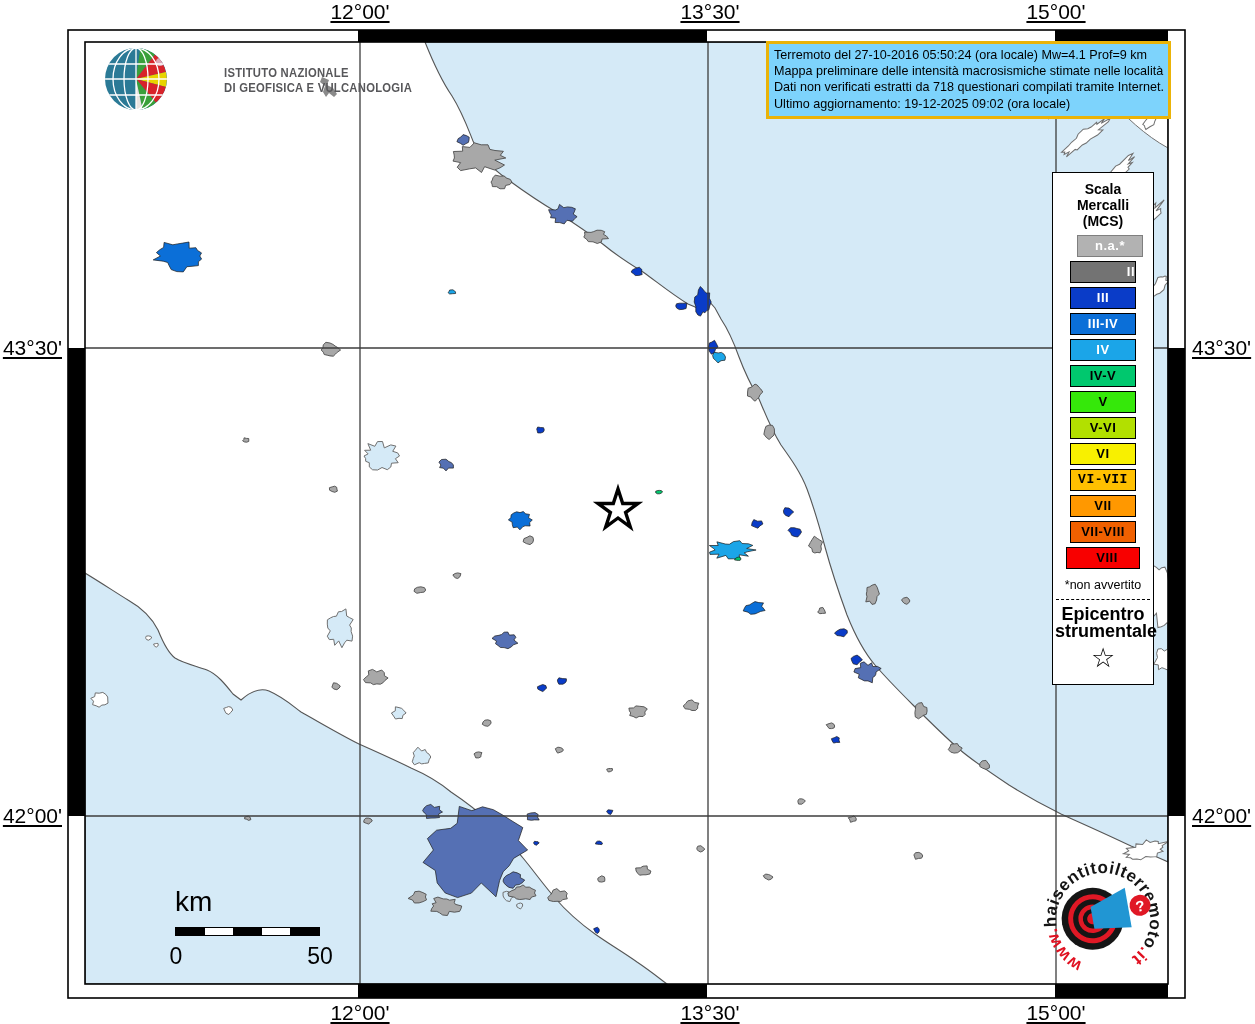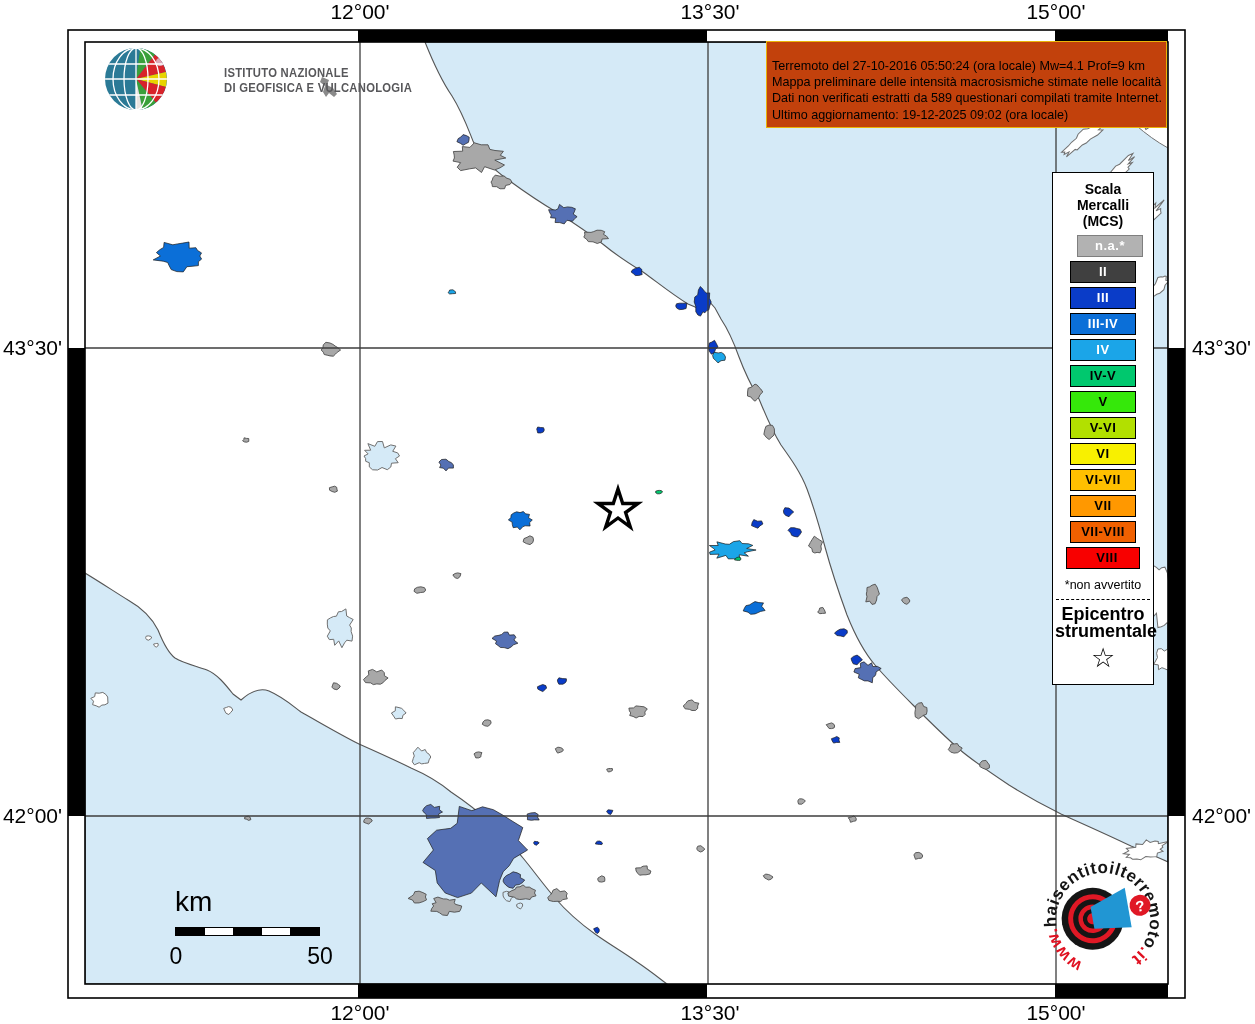--- a/index.html
+++ b/index.html
@@ -1,26 +1,26 @@
 <!DOCTYPE html>
 <html><head>
 <meta charset="utf-8">
 <style>
   html,body{margin:0;padding:0;background:#fff;}
   .page{position:relative;width:1255px;height:1024px;background:#fff;overflow:hidden;
         font-family:"Liberation Sans","DejaVu Sans",sans-serif;}
   svg{display:block;}
   .map-svg{position:absolute;left:0;top:0;}
-  .axis-label{position:absolute;font-size:21px;color:#000;white-space:nowrap;}
+  .axis-label{position:absolute;font-size:21px;color:#000;white-space:nowrap;text-decoration:underline;}
   .axis-top{top:0px;transform:translateX(-50%);}
   .axis-bottom{top:1001px;transform:translateX(-50%);}
   .axis-left{left:0;width:62px;text-align:right;}
   .axis-right{left:1192px;width:63px;text-align:left;}
-  .info-box{position:absolute;left:766px;top:41px;width:389px;background:#c2410c;
-            border:1px solid #eab308;padding:16px 5px 4px;font-size:12.6px;line-height:16.2px;
+  .info-box{position:absolute;left:766px;top:41px;width:389px;background:#7dd3fc;
+            border:3px solid #eab308;padding:3px 5px 4px;font-size:12.6px;line-height:16.2px;
             white-space:nowrap;overflow:hidden;z-index:6;}
   .legend{position:absolute;left:1052px;top:172px;width:100px;background:#fff;
           border:1.5px solid #000;text-align:center;padding:8px 0 10px;z-index:6;}
   .legend-title{font-weight:bold;font-size:14px;line-height:16px;margin:0 6px 6px;}
   .swatch{display:block;width:64px;height:20px;line-height:20px;margin:4px auto 0;
           border:1px solid #000;font-weight:bold;font-size:13px;letter-spacing:.5px;}
   .legend-foot{font-size:12.5px;margin-top:9px;}
   .legend-sep{border-top:1px dashed #000;margin:7px 3px 6px;height:0;}
   .legend-epi{font-weight:bold;font-size:18px;line-height:17px;margin:0 2px;}
   .legend-star{font-size:27px;line-height:32px;margin-top:2px;}
@@ -251,37 +251,37 @@
   <div class="axis-label axis-bottom" style="left:710px">13°30'</div>
   <div class="axis-label axis-bottom" style="left:1056px">15°00'</div>
   <div class="axis-label axis-left" style="top:336px">43°30'</div>
   <div class="axis-label axis-left" style="top:804px">42°00'</div>
   <div class="axis-label axis-right" style="top:336px">43°30'</div>
   <div class="axis-label axis-right" style="top:804px">42°00'</div>
 
   <div class="info-box">
     <div>Terremoto del 27-10-2016 05:50:24 (ora locale) Mw=4.1 Prof=9 km</div>
     <div>Mappa preliminare delle intensità macrosismiche stimate nelle località</div>
-    <div>Dati non verificati estratti da 589 questionari compilati tramite Internet.</div>
+    <div>Dati non verificati estratti da 718 questionari compilati tramite Internet.</div>
     <div>Ultimo aggiornamento: 19-12-2025 09:02 (ora locale)</div>
   </div>
 
   <div class="legend">
     <div class="legend-title">Scala Mercalli (MCS)</div>
     <div id="legend-swatches">
         <span class="swatch" style="background: rgb(178, 178, 178); color: rgb(255, 255, 255); border-color: rgb(127, 127, 127); margin-left: 24px;">n.a.*</span>
-        <span class="swatch" style="background: #404040; color: rgb(255, 255, 255); border-color: rgb(0, 0, 0);">II</span>
+        <span class="swatch" style="background: #737373; color: rgb(255, 255, 255); border-color: rgb(0, 0, 0); text-align: right;">II</span>
         <span class="swatch" style="background: rgb(10, 60, 200); color: rgb(255, 255, 255); border-color: rgb(0, 0, 0);">III</span>
         <span class="swatch" style="background: rgb(11, 111, 216); color: rgb(255, 255, 255); border-color: rgb(0, 0, 0);">III-IV</span>
         <span class="swatch" style="background: rgb(27, 165, 232); color: rgb(255, 255, 255); border-color: rgb(0, 0, 0);">IV</span>
         <span class="swatch" style="background: rgb(0, 200, 110); color: rgb(0, 0, 0); border-color: rgb(0, 0, 0);">IV-V</span>
         <span class="swatch" style="background: rgb(53, 232, 10); color: rgb(0, 0, 0); border-color: rgb(0, 0, 0);">V</span>
         <span class="swatch" style="background: rgb(178, 224, 0); color: rgb(0, 0, 0); border-color: rgb(0, 0, 0);">V-VI</span>
         <span class="swatch" style="background: rgb(248, 240, 0); color: rgb(0, 0, 0); border-color: rgb(0, 0, 0);">VI</span>
-        <span class="swatch" style="background: rgb(255, 192, 0); color: rgb(0, 0, 0); border-color: rgb(0, 0, 0);">VI-VII</span>
+        <span class="swatch" style="background: rgb(255, 192, 0); color: rgb(0, 0, 0); border-color: rgb(0, 0, 0); font-family: Liberation Mono, monospace;">VI-VII</span>
         <span class="swatch" style="background: rgb(255, 152, 0); color: rgb(0, 0, 0); border-color: rgb(0, 0, 0);">VII</span>
         <span class="swatch" style="background: rgb(240, 96, 0); color: rgb(0, 0, 0); border-color: rgb(0, 0, 0);">VII-VIII</span>
         <span class="swatch" style="background: rgb(248, 0, 0); color: rgb(0, 0, 0); border-color: rgb(0, 0, 0); padding-left: 8px;">VIII</span>
       </div>
     <div class="legend-foot">*non avvertito</div>
     <div class="legend-sep"></div>
     <div class="legend-epi">Epicentro strumentale</div>
     <div class="legend-star">☆</div>
   </div>
 

